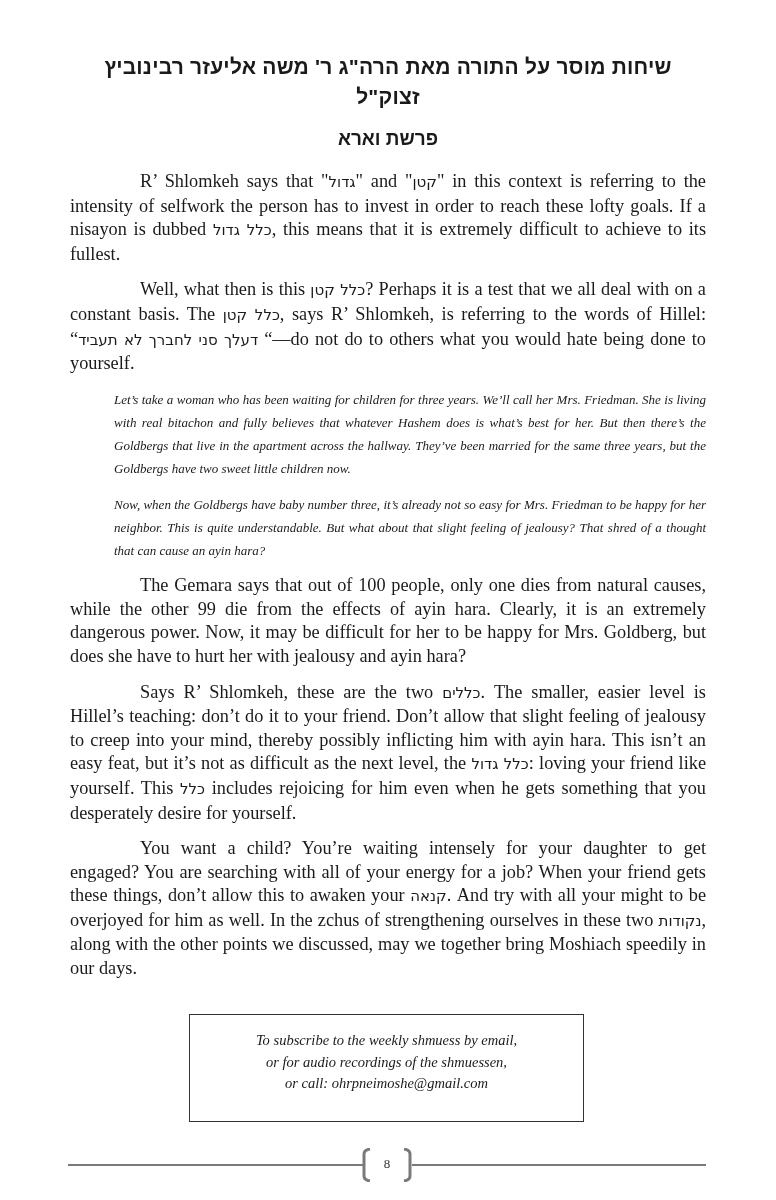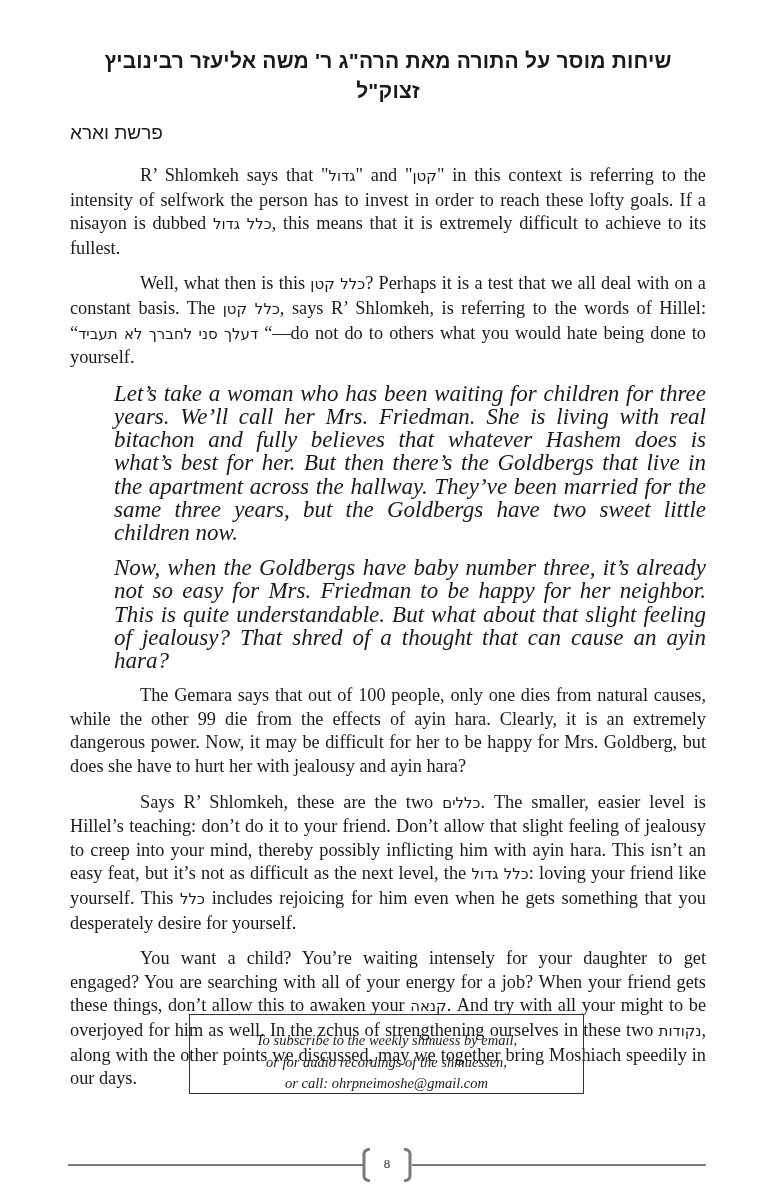--- a/index.html
+++ b/index.html
@@ -21,64 +21,65 @@
       top: 38px;
       width: 636px;
     }
     .header-title {
       direction: rtl;
       text-align: center;
       font-family: "Liberation Sans", "DejaVu Sans", sans-serif;
       font-weight: bold;
       font-size: 21px;
       line-height: 30px;
-      margin: 8px;
+      margin: 14px;
       letter-spacing: 0.2px;
     }
     .header-sub {
       direction: rtl;
-      text-align: left;
+      text-align: center;
       font-family: "Liberation Sans", "DejaVu Sans", sans-serif;
       font-size: 19px;
       line-height: 26px;
       margin: 14px 0 18px 0;
+      font-weight: bold;
     }
     .body-text {
       font-size: 18.3px;
       line-height: 23.6px;
       text-align: justify;
       margin: 0;
     }
     .para {
       margin: 0 0 12px 0;
       text-indent: 70px;
       text-align: justify;
     }
     .quote {
       margin: 0 0 12px 0;
       padding-left: 44px;
       padding-right: 0;
       font-style: italic;
       text-align: justify;
-      font-size: 23px;
+      font-size: 13px;
       line-height: 23.2px;
     }
     .heb {
       font-family: "DejaVu Sans", sans-serif;
       font-size: 15px;
       font-style: normal;
     }
     .it {
     }
     .sub-box {
       position: absolute;
       left: 189px;
       top: 1014px;
       width: 395px;
-      height: 80px;
+      height: 108px;
       border: 1.5px solid #333;
       box-sizing: border-box;
       text-align: center;
       font-style: italic;
       font-size: 14.5px;
       line-height: 21.5px;
       padding-top: 15px;
     }
     .sub-box div {
       white-space: nowrap;

